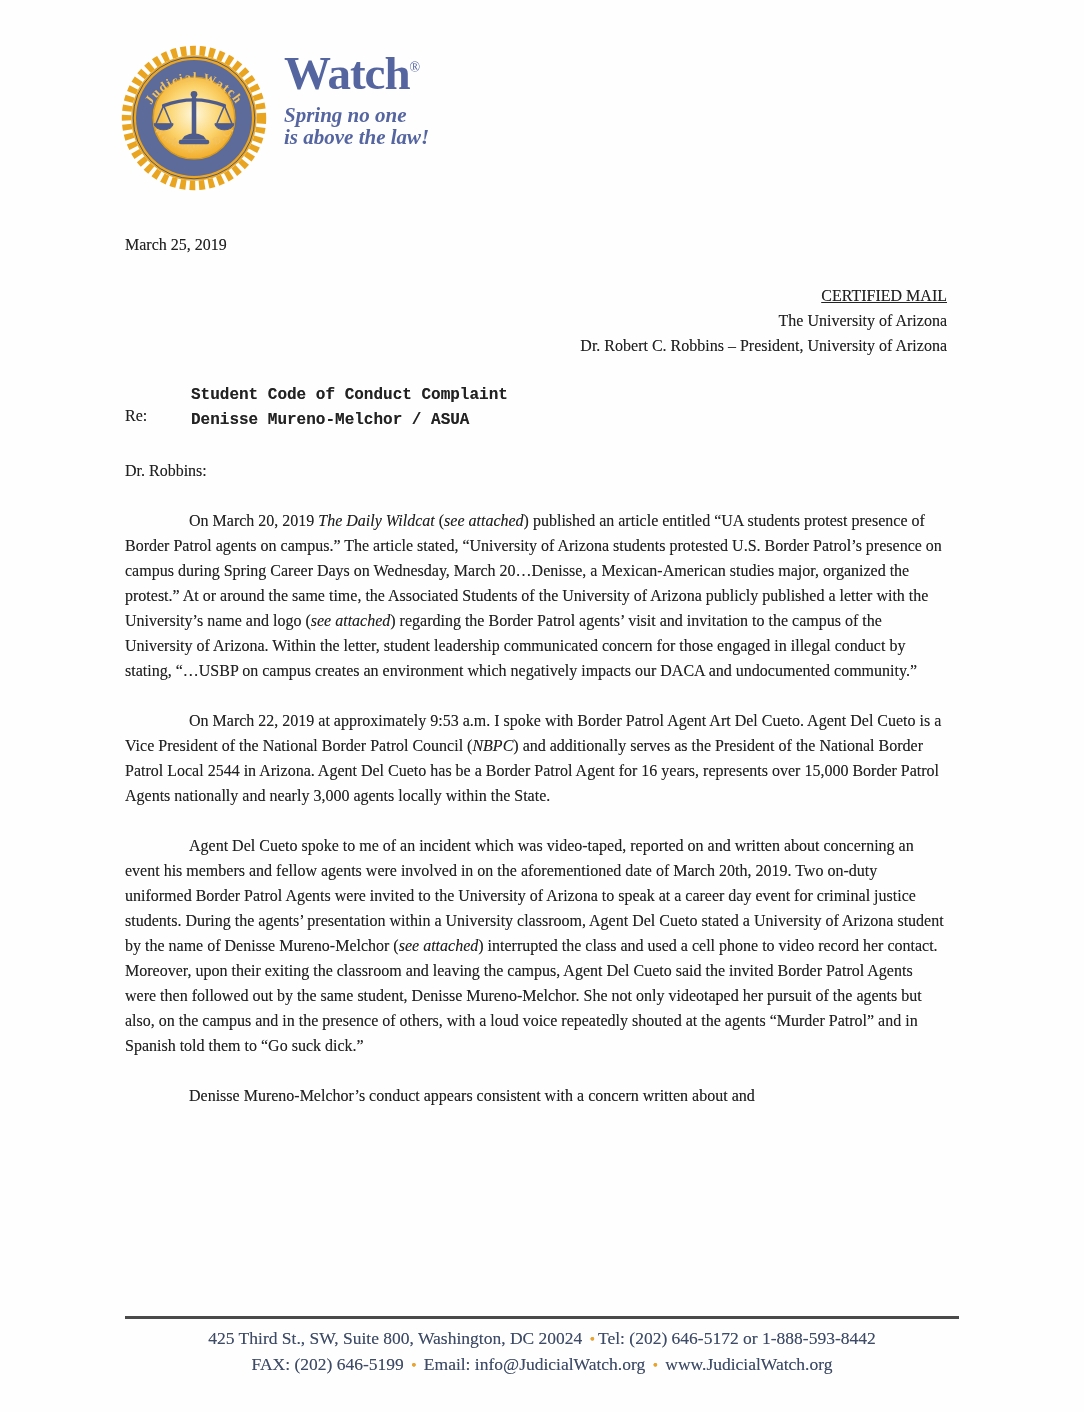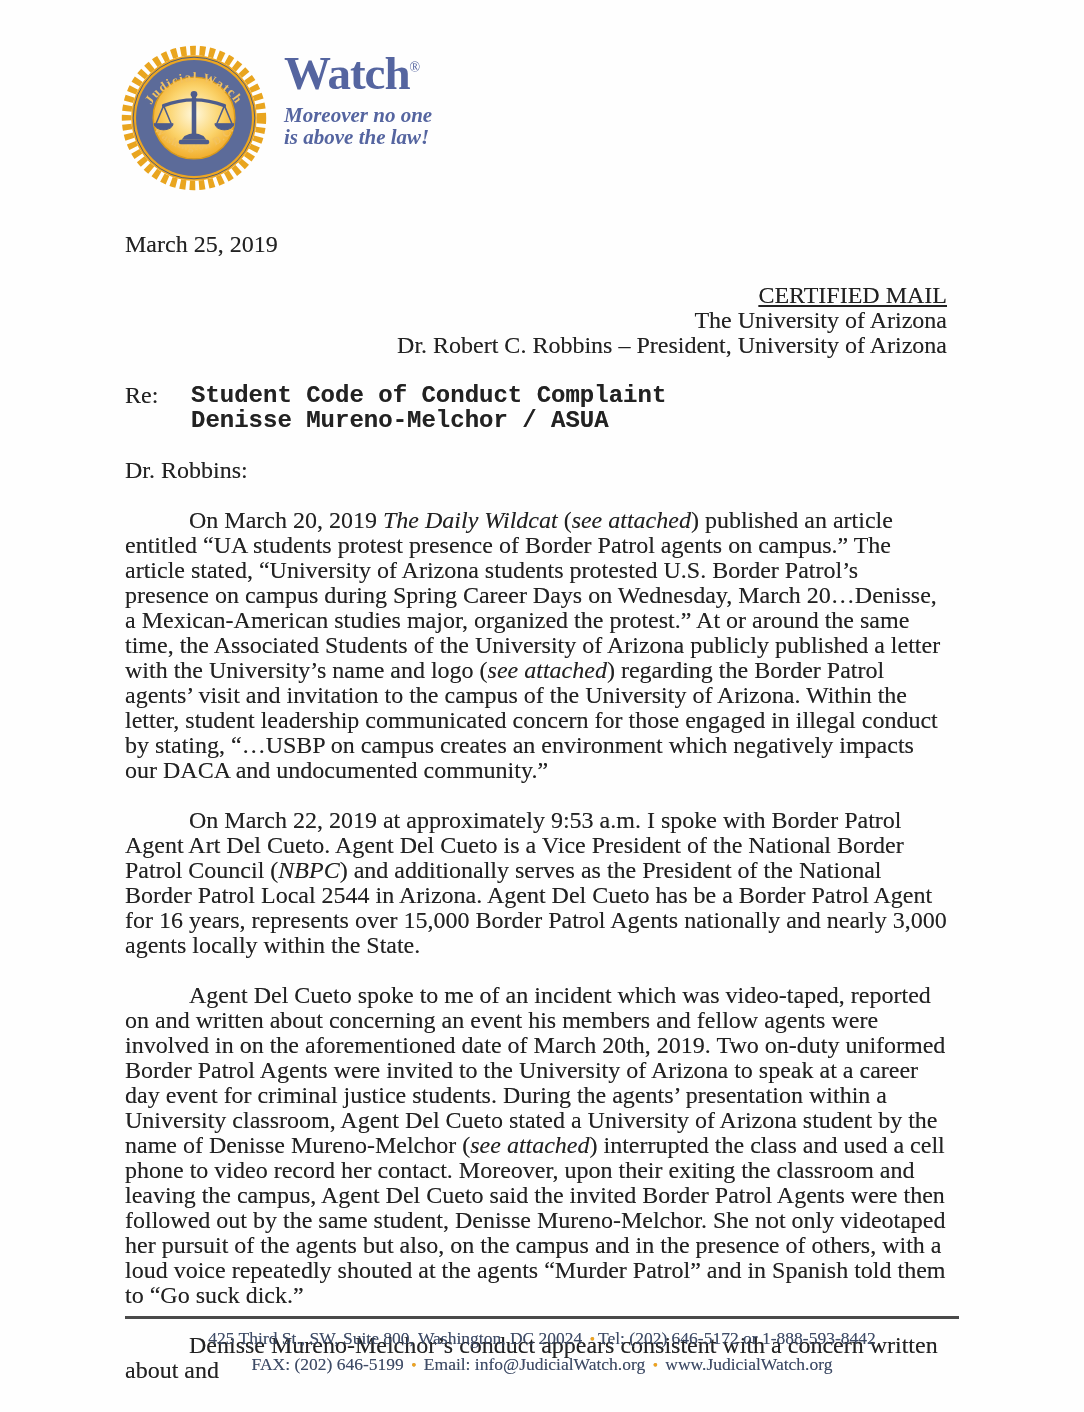--- a/index.html
+++ b/index.html
@@ -45,30 +45,30 @@
     line-height: 1.05;
     color: #5565A0;
   }
 
   
   .content {
     position: absolute;
     top: 232px;
     left: 125px;
     width: 822px;
-    font-size: 24px;
+    font-size: 16px;
     line-height: 25px;
     text-shadow: 0 0 0.5px rgba(40,40,40,0.45);
   }
   .date { margin: 0; }
   .addr-block { margin-top: 26px; text-align: right; }
   .certified { text-decoration: underline; }
   .addr-line { }
   .re-block { display: flex; margin-top: 25px; }
-  .re-label { width: 66px; flex: 0 0 auto; }
+  .re-label { width: 66px; flex: 0 0 auto; margin-top: 20px; }
   .re-lines { font-weight: 700; font-family: Liberation Mono, monospace; }
   .salutation { margin-top: 25px; }
   .body-par {
     margin: 25px 0 0 0;
     text-indent: 64px;
   }
   .body-par em { }
 
   
   .footer {
@@ -127,21 +127,21 @@
         <path d="M 112,67 L 104,86 M 112,67 L 120,86" fill="none" stroke-width="1.6"></path>
         <path d="M 102,86 A 10,6.5 0 0 0 122,86 Z" stroke-width="1"></path>
         <path d="M 70,99 Q 80,93 90,99 L 93,103 L 67,103 Z" stroke="none"></path>
         <rect x="64" y="103" width="32" height="4.5" rx="2" stroke="none"></rect>
       </g>
     </svg>
 
     <div class="wordmark-block">
       <div class="wm-line"><span>Watch</span><span class="wm-reg">®</span></div>
       <div class="tagline">
-        <div>Moreover no one</div>
+        <div>Spring no one</div>
         <div>is above the law!</div>
       </div>
     </div>
   </header>
 
   <main class="content">
     <p class="date">March 25, 2019</p>
 
     <div class="addr-block">
       <div class="certified">CERTIFIED MAIL</div>

